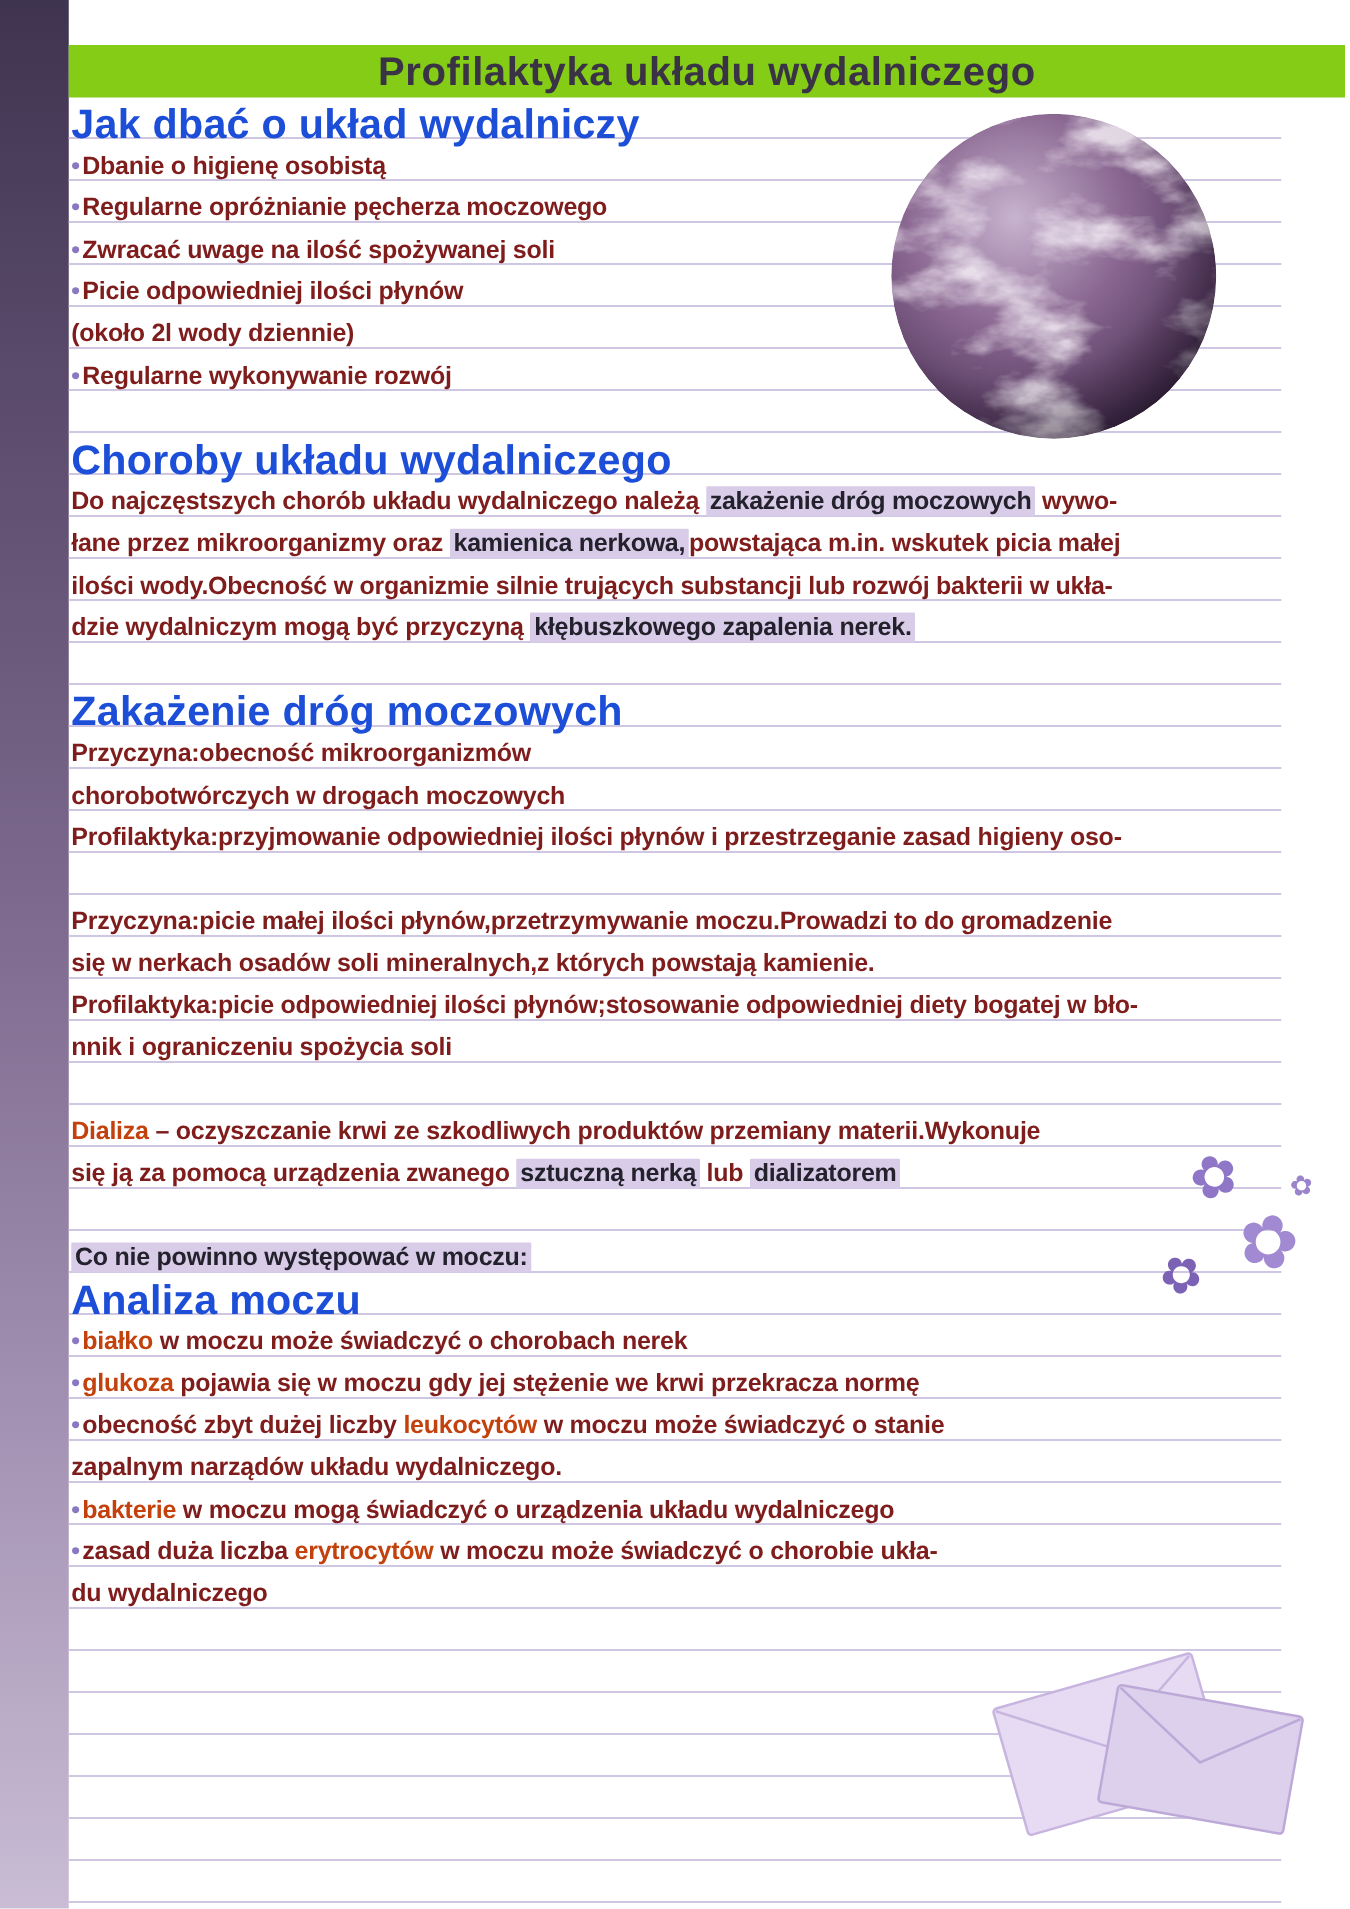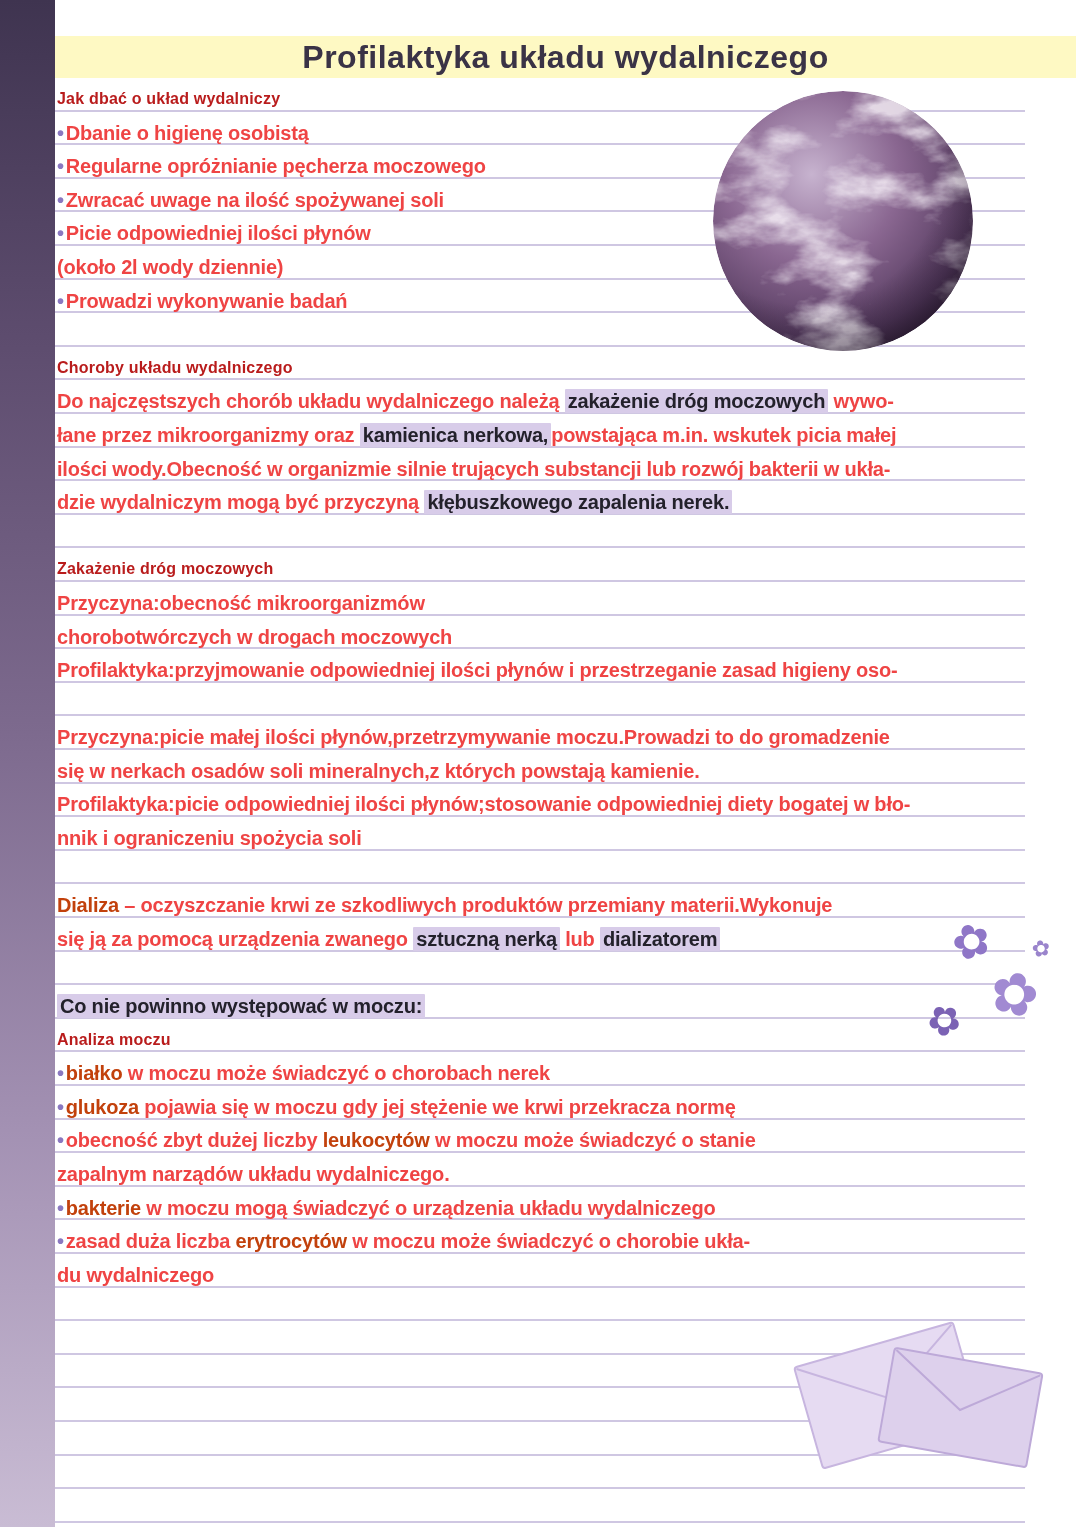--- a/index.html
+++ b/index.html
@@ -5,42 +5,42 @@
   html,body{margin:0;padding:0;background:#ffffff;}
   .page{
     position:relative;width:1080px;height:1527px;background:#ffffff;
     overflow:hidden;font-family:"Liberation Sans",sans-serif;
   }
   .edge-strip{
     position:absolute;left:0;top:0;width:55px;height:100%;
     background:linear-gradient(180deg,#3f3450 0%,#5d4c6e 22%,#7d6a8e 48%,#a391b3 74%,#c9bcd4 100%);
   }
   .title-band{
-    position:absolute;left:55px;top:36px;right:4px;height:42px;background:#fef9c3;
+    position:absolute;left:55px;top:36px;right:4px;height:42px;background:#84cc16;
   }
   .page-title{
     text-align:center;line-height:42px;font-size:32px;font-weight:bold;
     color:#3a3346;letter-spacing:0.5px;
   }
   .paper{
     position:absolute;left:55px;top:78px;width:970px;height:1449px;
     background:repeating-linear-gradient(to bottom,
       transparent 0,transparent 31.6px,#cfc7e2 31.6px,#cfc7e2 33.6px);
   }
   .content{
     position:absolute;left:57px;top:78px;width:966px;
   }
   .line{
     height:33.6px;line-height:42px;white-space:nowrap;
     font-size:20px;font-weight:bold;color:#23212b;letter-spacing:-0.2px;
   }
   .line.heading{
-    font-size:16px;color:#b91c1c;letter-spacing:0.2px;
+    font-size:33px;color:#1d4ed8;letter-spacing:0.2px;
   }
-  .seg-n{color:#ef4444;margin-top:36px;}
+  .seg-n{color:#7f1d1d;margin-top:36px;}
   .seg-hl{background:#d8cce9;padding:1px 3px;border-radius:1px;}
   .seg-p{color:#c2410c;text-underline-offset:4px;}
   .seg-b{color:#8a78c0;margin-right:2px;}
   .planet{position:absolute;left:712px;top:90px;width:262px;height:262px;}
   .flower{position:absolute;line-height:1;user-select:none;}
   .flower.f1{left:952px;top:918px;font-size:46px;color:#8f76c7;transform:rotate(-20deg);}
   .flower.f2{left:990px;top:965px;font-size:58px;color:#a18ad2;transform:rotate(15deg);}
   .flower.f3{left:928px;top:1000px;font-size:40px;color:#7b62b4;transform:rotate(40deg);}
   .flower.f4{left:1032px;top:938px;font-size:22px;color:#9a84cc;transform:rotate(-10deg);}
   .envelopes{position:absolute;left:790px;top:1300px;}
@@ -87,21 +87,21 @@
     </g>
   </svg>
 
   <div class="content">
       <div class="line heading"><span class="seg-h">Jak dbać o układ wydalniczy</span></div>
       <div class="line"><span class="seg-b">•</span><span class="seg-n">Dbanie o higienę osobistą</span></div>
       <div class="line"><span class="seg-b">•</span><span class="seg-n">Regularne opróżnianie pęcherza moczowego</span></div>
       <div class="line"><span class="seg-b">•</span><span class="seg-n">Zwracać uwage na ilość spożywanej soli</span></div>
       <div class="line"><span class="seg-b">•</span><span class="seg-n">Picie odpowiedniej ilości płynów</span></div>
       <div class="line"><span class="seg-n">(około 2l wody dziennie)</span></div>
-      <div class="line"><span class="seg-b">•</span><span class="seg-n">Prowadzi wykonywanie badań</span></div>
+      <div class="line"><span class="seg-b">•</span><span class="seg-n">Regularne wykonywanie rozwój</span></div>
       <div class="line"></div>
       <div class="line heading"><span class="seg-h">Choroby układu wydalniczego</span></div>
       <div class="line"><span class="seg-n">Do najczęstszych chorób układu wydalniczego należą </span><span class="seg-hl">zakażenie dróg moczowych</span><span class="seg-n"> wywo-</span></div>
       <div class="line"><span class="seg-n">łane przez mikroorganizmy oraz </span><span class="seg-hl">kamienica nerkowa,</span><span class="seg-n">powstająca m.in. wskutek picia małej</span></div>
       <div class="line"><span class="seg-n">ilości wody.Obecność w organizmie silnie trujących substancji lub rozwój bakterii w ukła-</span></div>
       <div class="line"><span class="seg-n">dzie wydalniczym mogą być przyczyną </span><span class="seg-hl">kłębuszkowego zapalenia nerek.</span></div>
       <div class="line"></div>
       <div class="line heading"><span class="seg-h">Zakażenie dróg moczowych</span></div>
       <div class="line"><span class="seg-n">Przyczyna:obecność mikroorganizmów</span></div>
       <div class="line"><span class="seg-n">chorobotwórczych w drogach moczowych</span></div>

